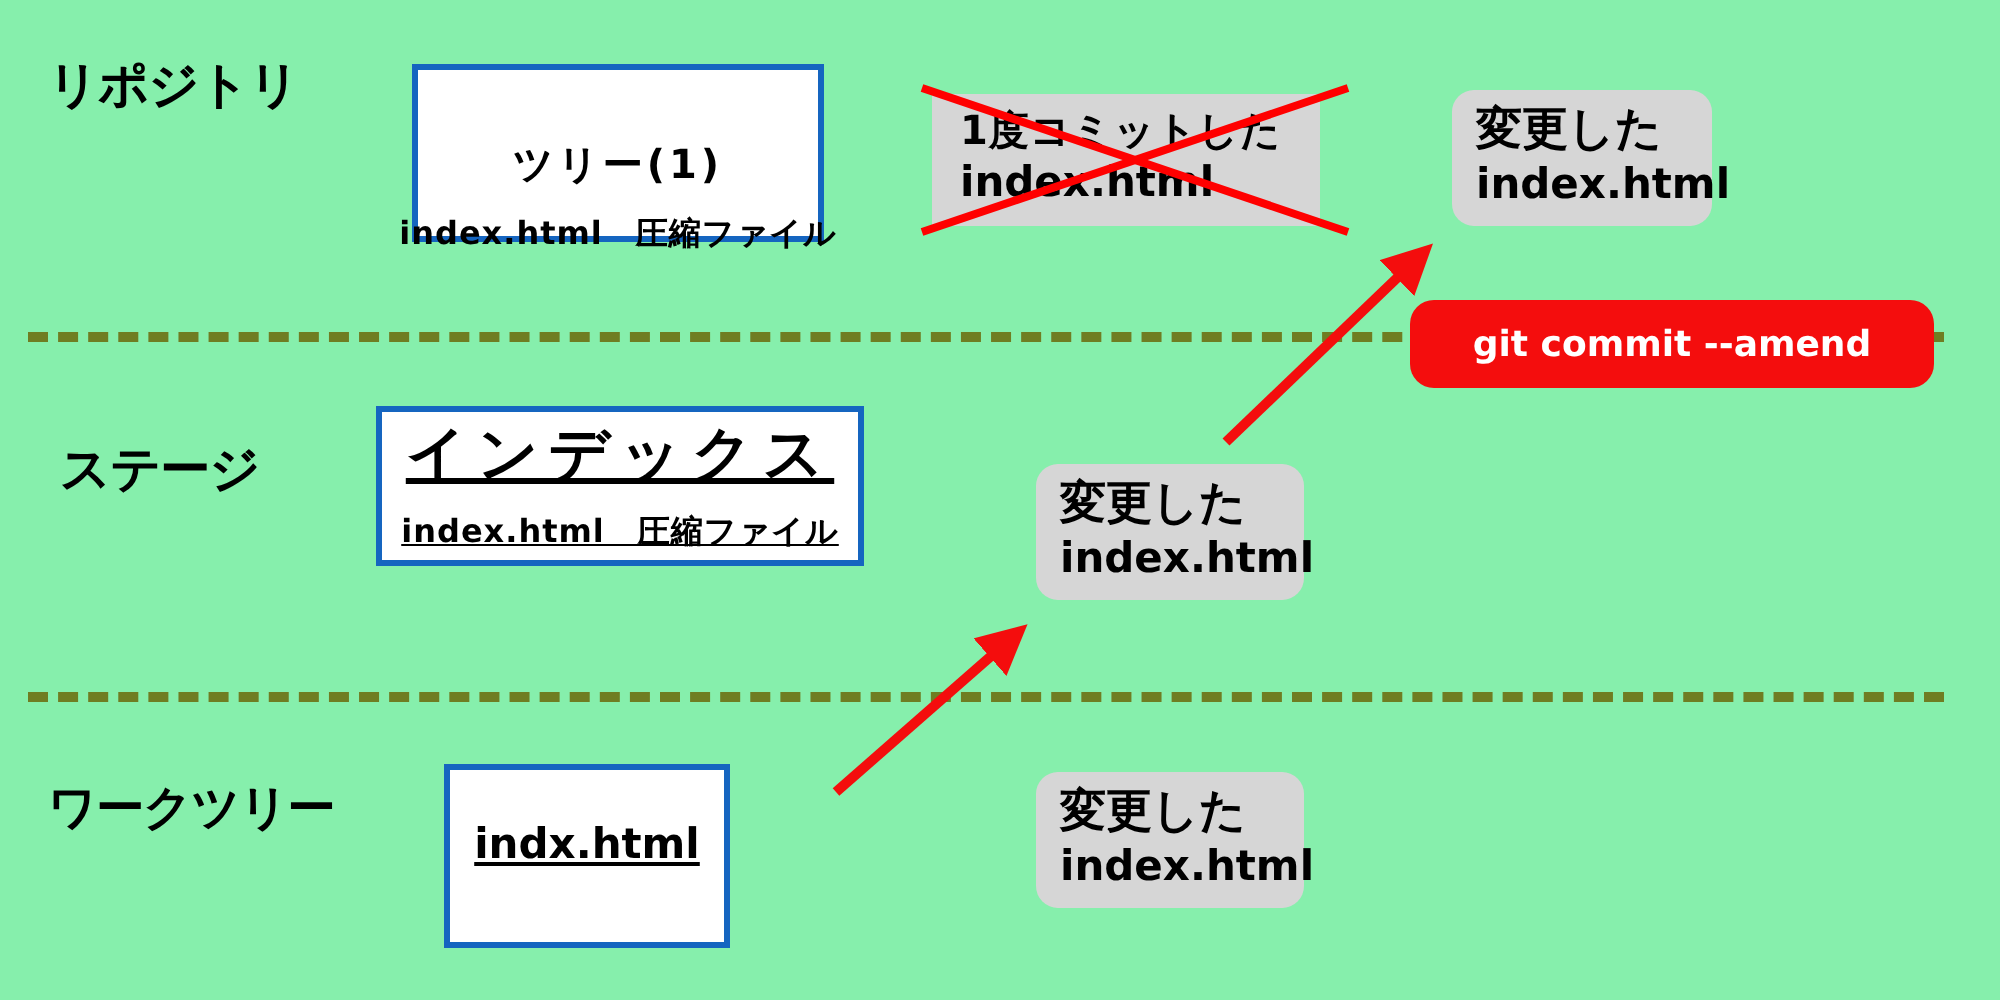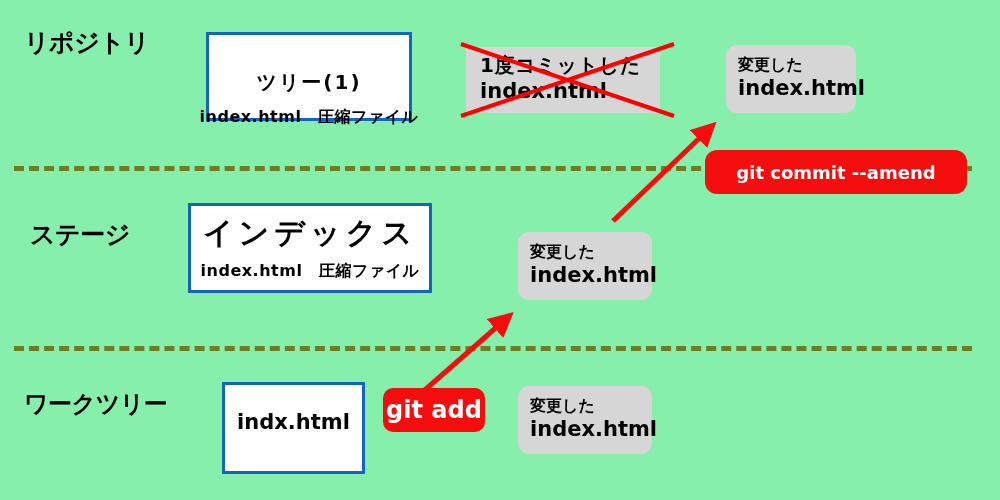--- a/index.html
+++ b/index.html
@@ -67,45 +67,45 @@
     white-space: nowrap;
   }
 
   #box-tree {
     left: 206px; top: 32px; width: 206px; height: 89px;
   }
   #box-tree .box-title { font-size: 20px; letter-spacing: 2px; margin-bottom: 17px; margin-top: 44px; }
   #box-tree .box-sub   { letter-spacing: 0.5px; }
 
   #box-index {
-    left: 188px; top: 203px; width: 244px; height: 90px;
+    left: 188px; top: 203px; width: 244px; height: 80px; text-decoration: underline;
   }
   #box-index .box-title { font-size: 30px; letter-spacing: 5px; margin-bottom: 15px; }
   #box-index .box-sub   { letter-spacing: 0.5px; }
 
   #box-worktree-file {
     left: 222px; top: 382px; width: 143px; height: 92px;
     justify-content: center;
   }
-  #box-worktree-file .box-title { font-size: 21px; letter-spacing: 0px; margin-bottom: 12px; }
+  #box-worktree-file .box-title { font-size: 21px; letter-spacing: 0px; margin-bottom: 12px; text-decoration: underline; }
 
   
   .gray-chip {
     position: absolute;
     background: #d6d6d6;
     box-sizing: border-box;
     padding: 8px 12px 10px 12px;
     display: flex;
     flex-direction: column;
     justify-content: center;
   }
   .gray-chip.rounded { border-radius: 11px; }
   .gray-chip .chip-line1 {
     font-weight: bold;
-    font-size: 16px;
+    font-size: 23px;
     color: #000000;
     line-height: 1.25;
     white-space: nowrap;
   }
   .gray-chip .chip-line2 {
     font-weight: bold;
     font-size: 21px;
     color: #000000;
     line-height: 1.25;
     white-space: nowrap;
@@ -198,21 +198,20 @@
 
   <div class="blue-box" id="box-worktree-file">
     <div class="box-title">indx.html</div>
   </div>
 
   <div class="gray-chip rounded" id="chip-worktree-changed">
     <div class="chip-line1">変更した</div>
     <div class="chip-line2">index.html</div>
   </div>
 
-  <div class="cmd-badge" id="badge-git-add">git add</div>
   <div class="cmd-badge" id="badge-git-commit-amend">git  commit --amend</div>
 
   <svg class="arrow-svg" id="arrow-add" viewBox="0 0 120 110">
     <defs>
       <marker id="ah1" markerWidth="5" markerHeight="5" refX="3.2" refY="2.5" orient="auto">
         <path d="M0,0 L5,2.5 L0,5 z" fill="#f40d0d"></path>
       </marker>
     </defs>
     <line x1="8" y1="100" x2="97" y2="22" stroke="#f40d0d" stroke-width="5" marker-end="url(#ah1)"></line>
   </svg>

